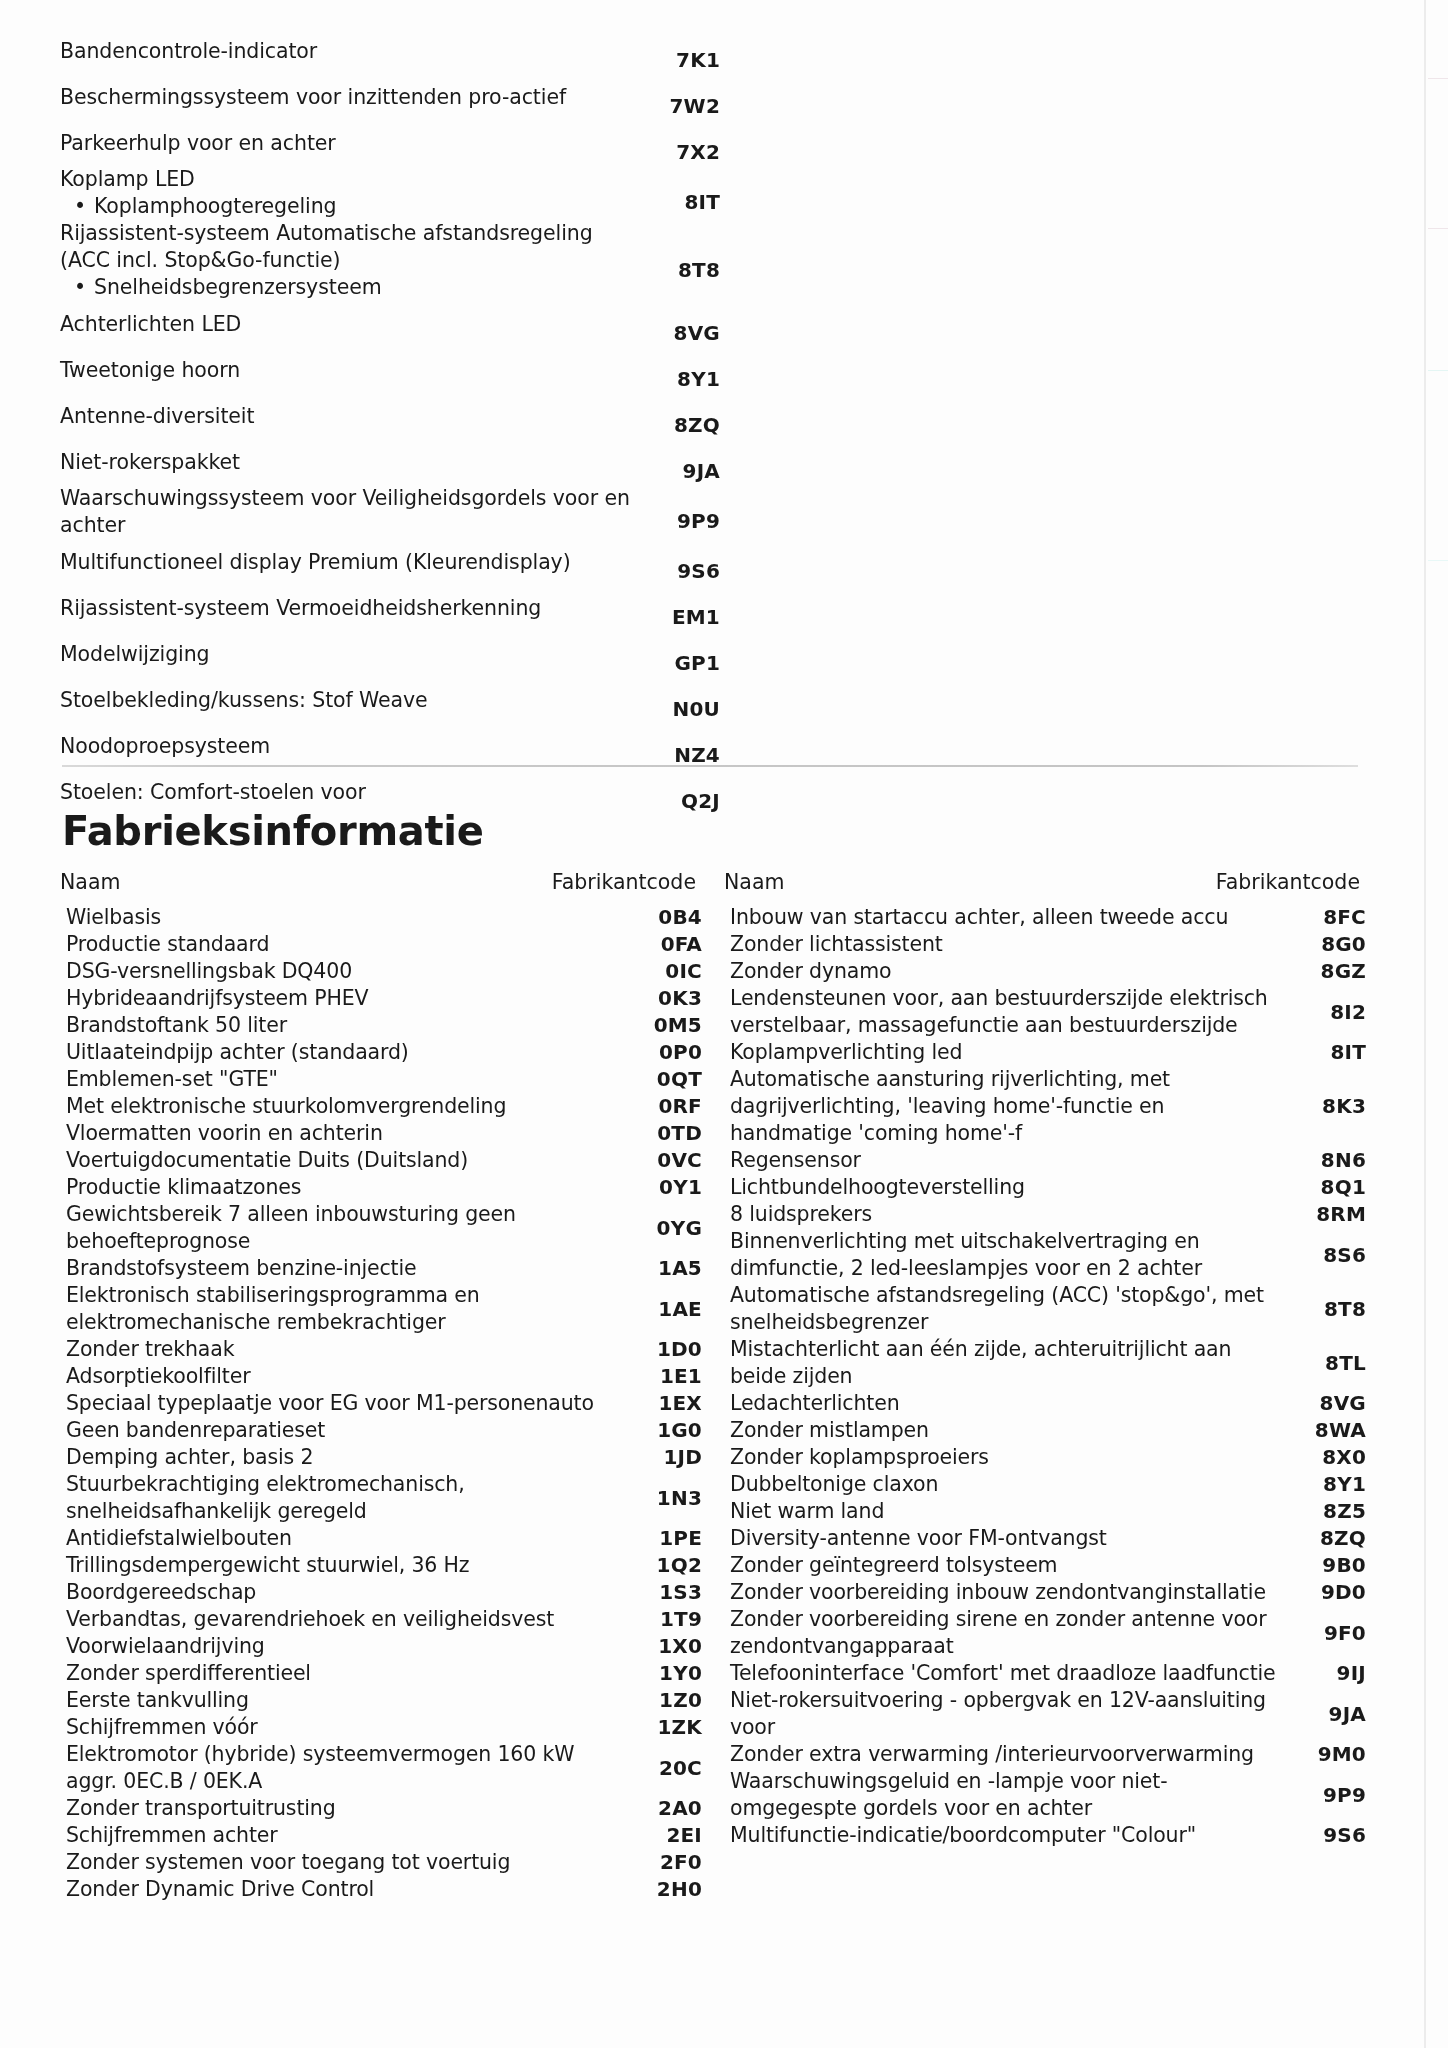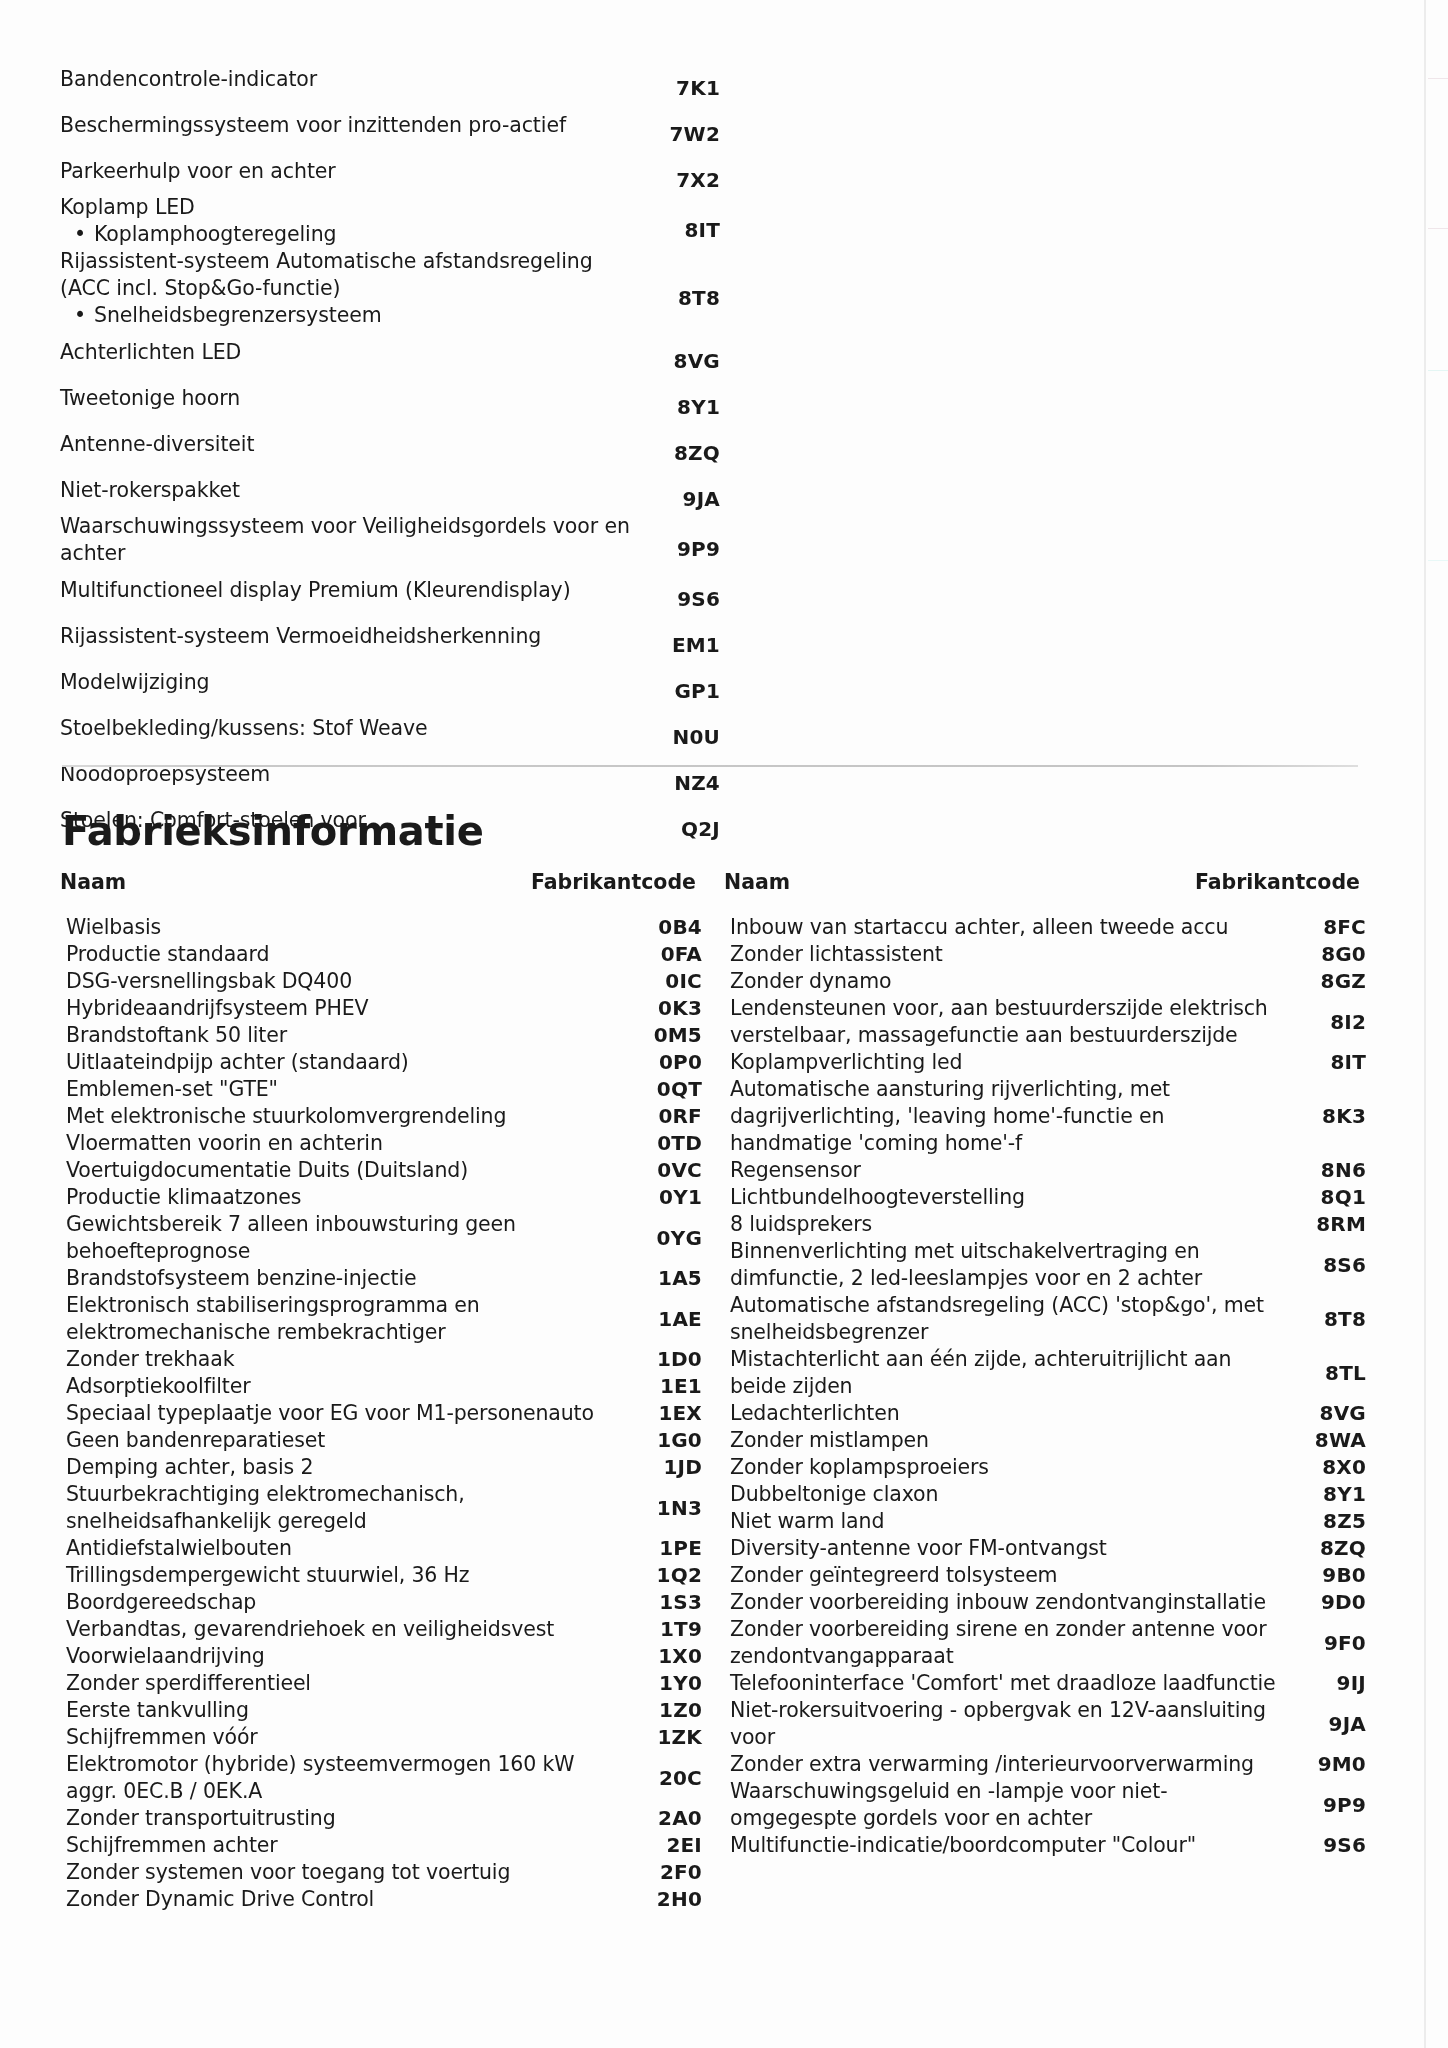--- a/index.html
+++ b/index.html
@@ -30,21 +30,21 @@
     position: absolute;
     height: 1px;
     background: #efe6ea;
     pointer-events: none;
   }
 
   
   .equip {
     position: absolute;
     left: 60px;
-    top: 56px;
+    top: 28px;
     width: 660px;
   }
   .equip-row {
     display: flex;
     align-items: center;
     width: 100%;
   }
   .equip-name {
     flex: 1 1 auto;
     font-size: 20.5px;
@@ -103,24 +103,24 @@
     display: flex;
     gap: 28px;
   }
   .fab-col {
     flex: 1 1 0;
     min-width: 0;
   }
   .fab-head {
     display: flex;
     align-items: flex-end;
-    font-weight: bold;
+    font-weight: normal;
     font-size: 20.5px;
     line-height: 28px;
-    margin-bottom: 18px;
+    margin-bottom: 8px;
   }
   .fab-head .h-name { flex: 1 1 auto; }
   .fab-head .h-code { flex: 0 0 170px; text-align: right; }
 
   .fab-row {
     display: flex;
     align-items: center;
     width: 100%;
     margin-left: 6px;
   }

